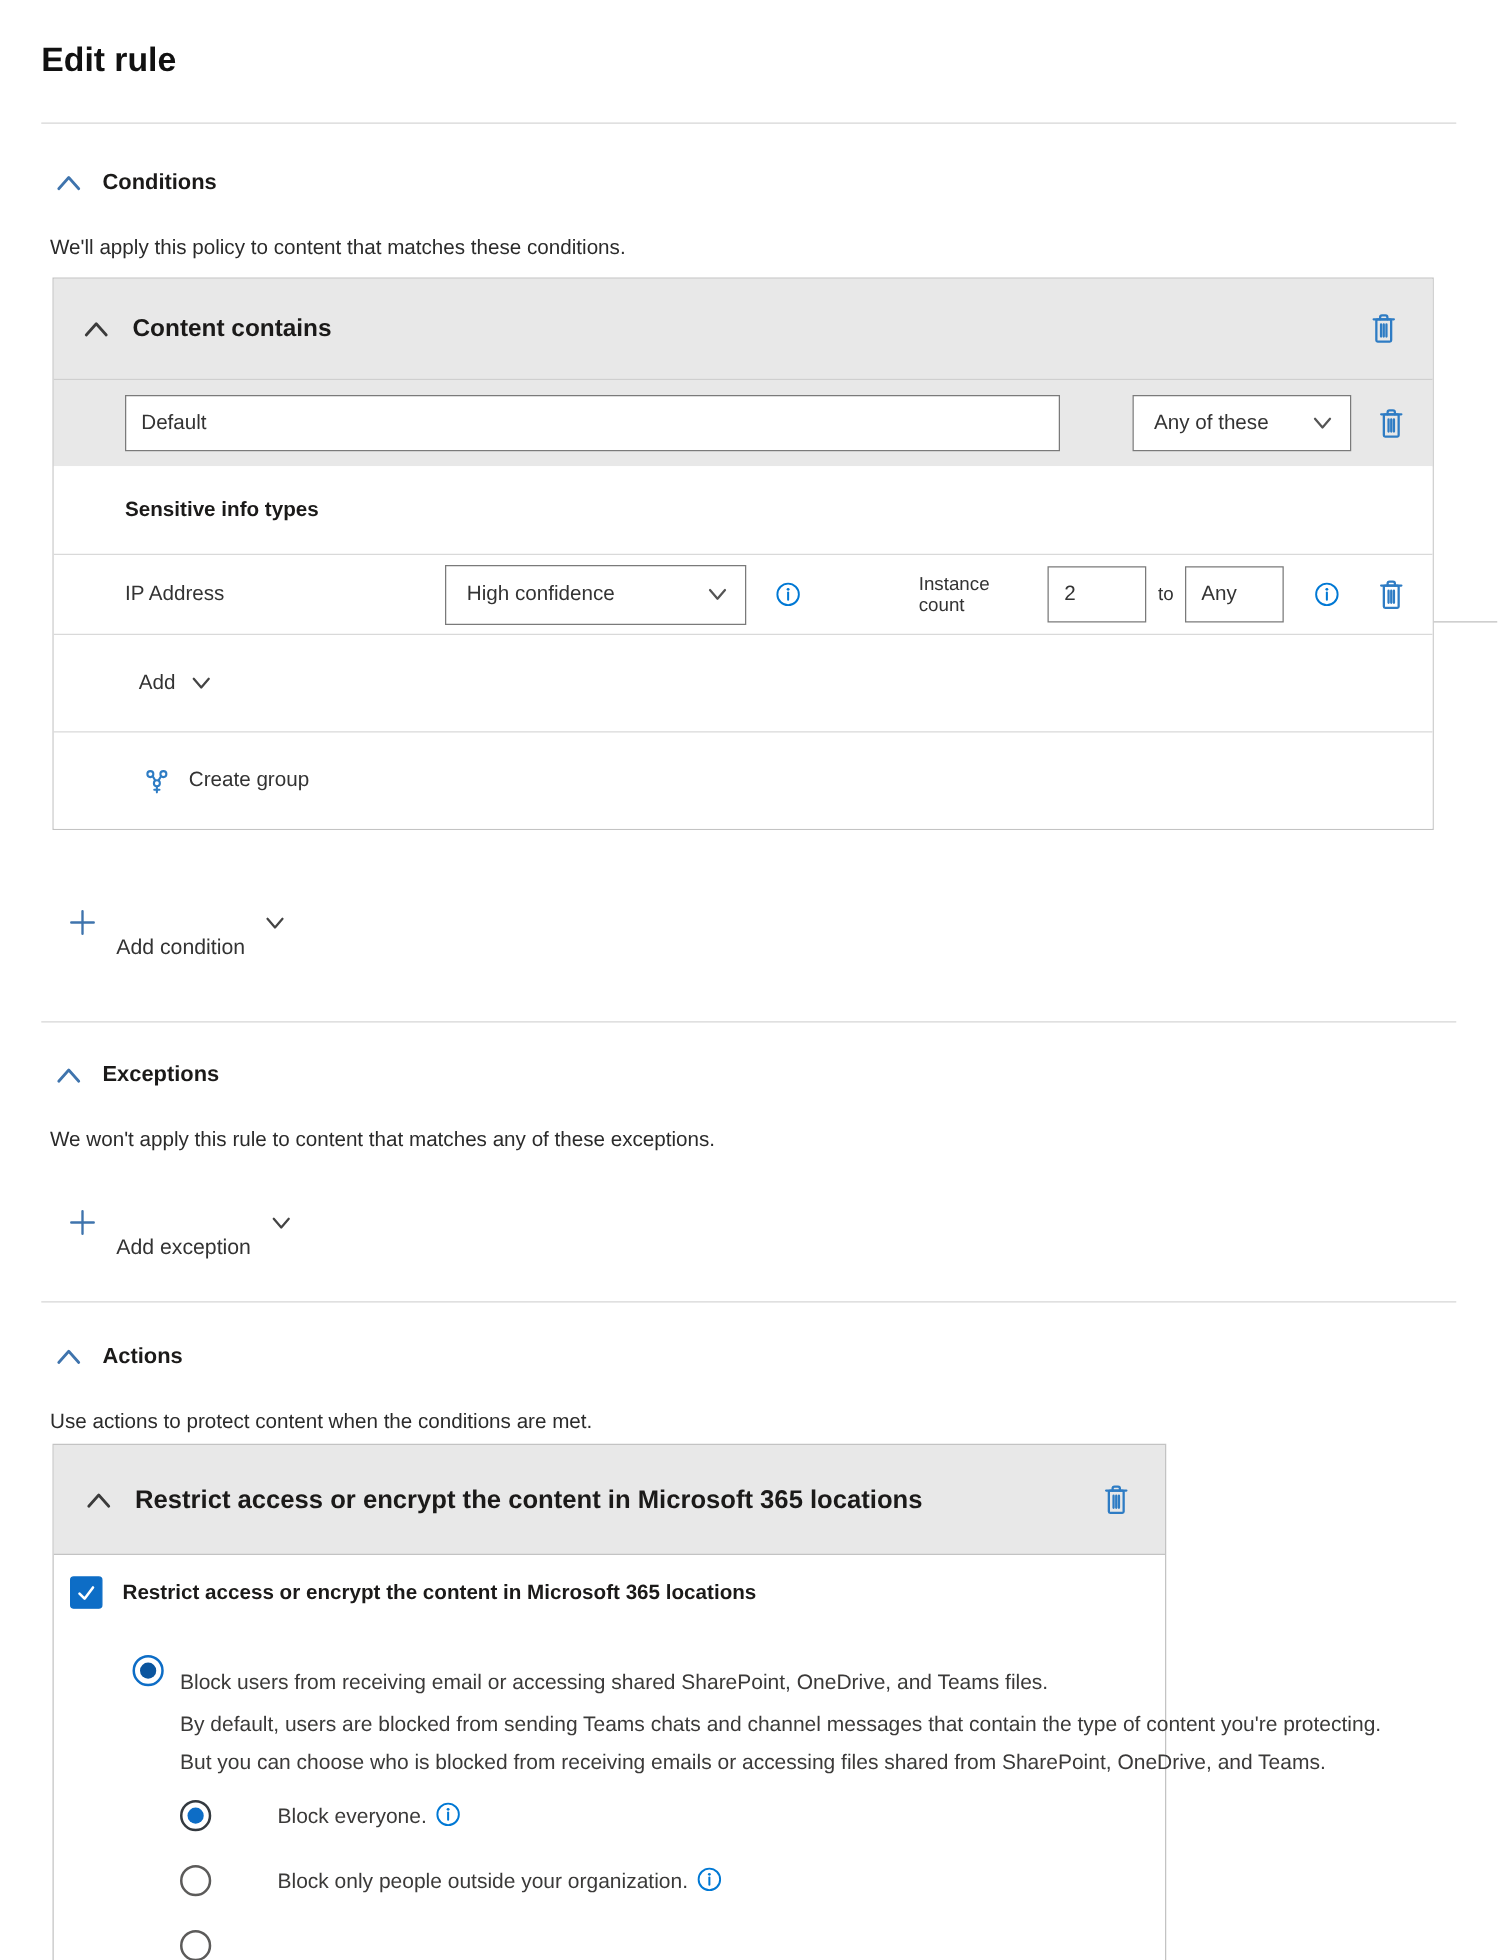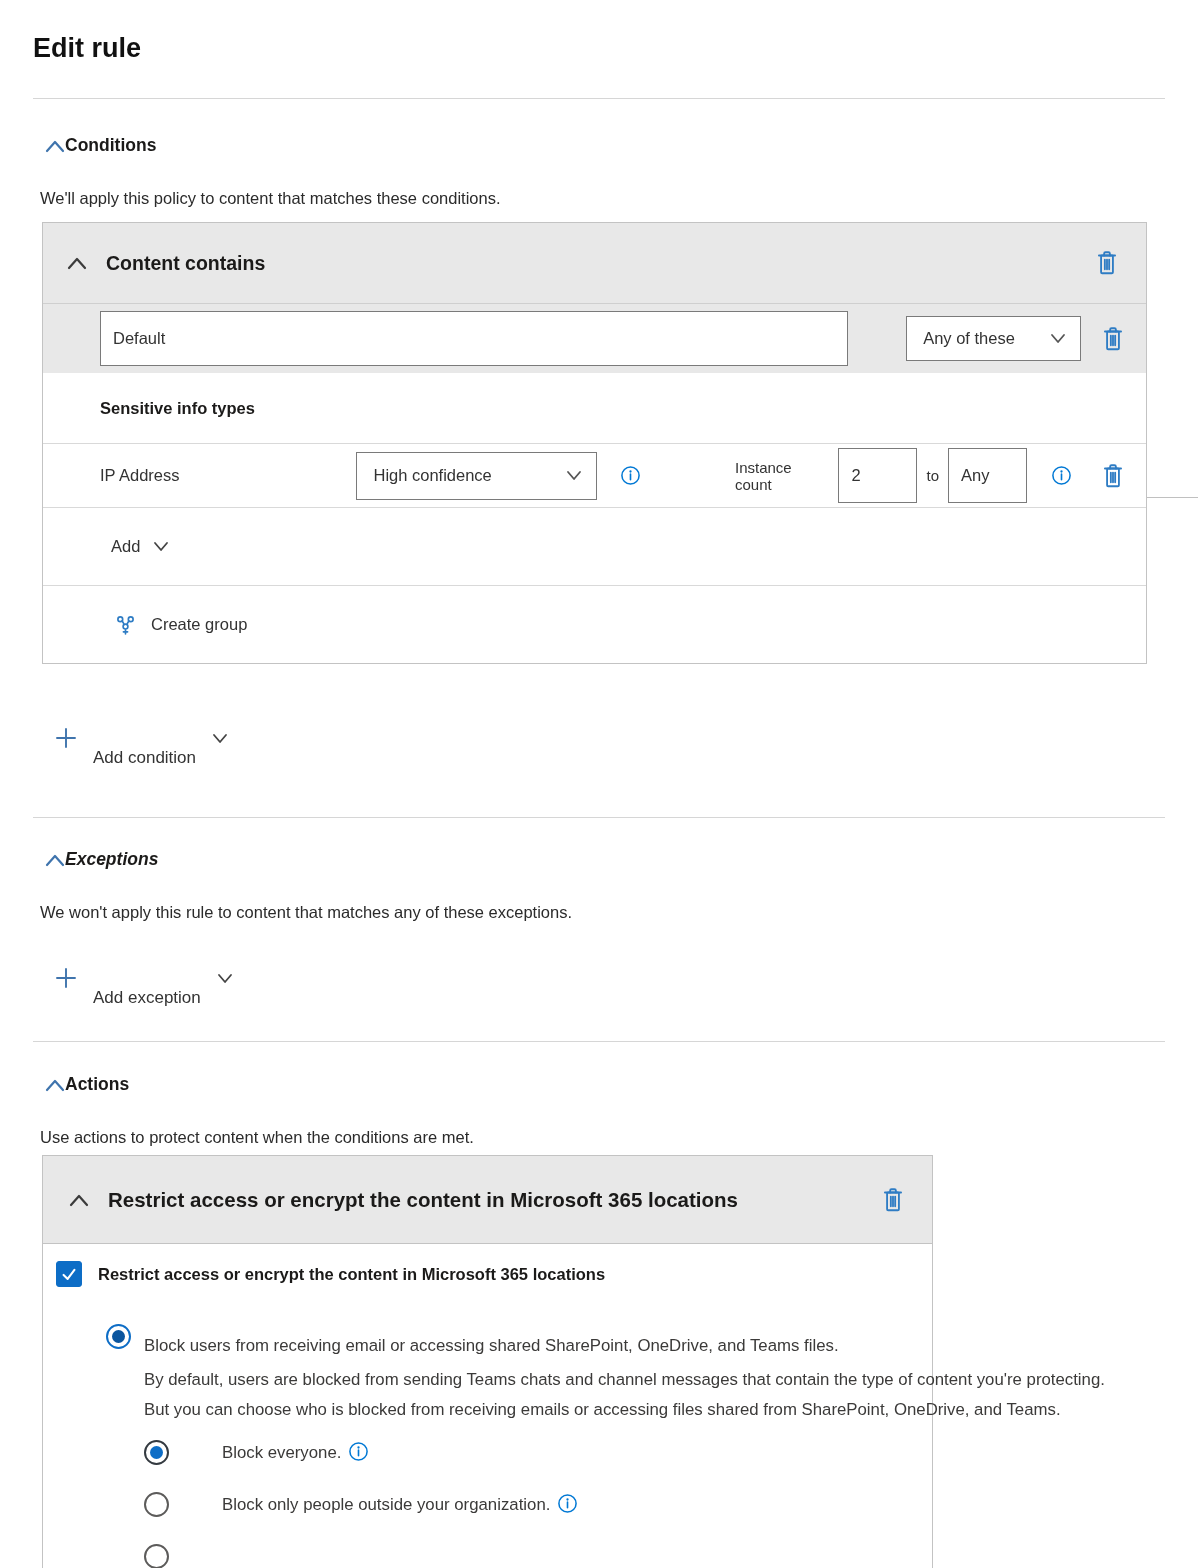--- a/index.html
+++ b/index.html
@@ -5,33 +5,33 @@
   * { box-sizing: border-box; }
   html,body { margin:0; padding:0; }
   body {
     width:1198px; height:1568px; position:relative;
     background:#ffffff; color:#252423;
     font-family:"Liberation Sans", sans-serif;
     overflow:hidden;
   }
   .page-title { margin:33px 0 0 33px; font-size:27px; font-weight:700; color:#111; }
   .divider { height:1px; background:#d6d6d6; margin:34px 33px 0 33px; }
-  .section-head { display:flex; align-items:center; margin:36px 16px 0 45px;
+  .section-head { display:flex; align-items:center; gap:17px; margin:36px 16px 0 45px;
     font-size:17.5px; font-weight:700; color:#1b1a19; }
   .section-desc { margin:33px 0 0 40px; font-size:16.5px; color:#2b2b2b; }
 
   
   .panel { margin:14px 0 0 42px; width:1105px; border:1px solid #c3c3c3; background:#fff; }
   .panel-header { height:80px; background:#e8e8e8; display:flex; align-items:center;
     padding:0 24px; gap:19px;text-align:right; }
   .panel-header .title { font-size:19.5px; font-weight:700; color:#1b1a19; }
   .spacer { flex:1; }
   .gray-row { height:70px; background:#e8e8e8; border-top:1px solid #cfcfcf;
     display:flex; align-items:center; padding:0 18px 0 57px; }
-  .text-input { height:55px; border:1px solid #7a7a7a; background:#fff; font-family:inherit;
+  .text-input { height:45px; border:1px solid #7a7a7a; background:#fff; font-family:inherit;
     font-size:16.5px; color:#333; padding:0 12px; outline:none; }
   .name-input { width:754px; }
   .dropdown { height:45px; border:1px solid #7a7a7a; background:#fff; display:flex;
     align-items:center; padding:0 14px 0 16px; gap:14px; font-size:16.5px; color:#333;
     cursor:pointer; }
   .dd-match { width:176px; margin-left:58px; }
   .dd-match .dd-label { flex:1; }
   .white-row { background:#fff; display:flex; align-items:center; padding-left:57px; }
   .row-subhead { height:70px; font-size:16.5px; font-weight:700; color:#1b1a19; }
   .row-infotype { height:65px; border-top:1px solid #d9d9d9; border-bottom:1px solid #d9d9d9;
@@ -201,21 +201,21 @@
       <path d="M11 2v18M2 11h18" stroke="#3f74ad" stroke-width="1.9" stroke-linecap="round"></path>
     </svg>
   <span class="al-text">Add condition</span>
   <svg width="16" height="11" viewBox="0 0 16 11">
       <polyline points="2,2 8,9 14,2" fill="none" stroke="#444" stroke-width="1.8" stroke-linecap="round" stroke-linejoin="round"></polyline>
     </svg>
 </div>
 
 <div class="divider" style="margin-top:49px;"></div>
 
-<div class="section-head" style="margin-top:31px;font-style:italic;">
+<div class="section-head" style="margin-top:31px;">
   <svg width="20" height="14" viewBox="0 0 20 14">
       <polyline points="2,12 10,3 18,12" fill="none" stroke="#3f74ad" stroke-width="2.2" stroke-linecap="round" stroke-linejoin="round"></polyline>
     </svg>
   <span>Exceptions</span>
 </div>
 <div class="section-desc">We won't apply this rule to content that matches any of these exceptions.</div>
 
 <div class="add-link add-link-exc">
   <svg width="22" height="22" viewBox="0 0 22 22">
       <path d="M11 2v18M2 11h18" stroke="#3f74ad" stroke-width="1.9" stroke-linecap="round"></path>

